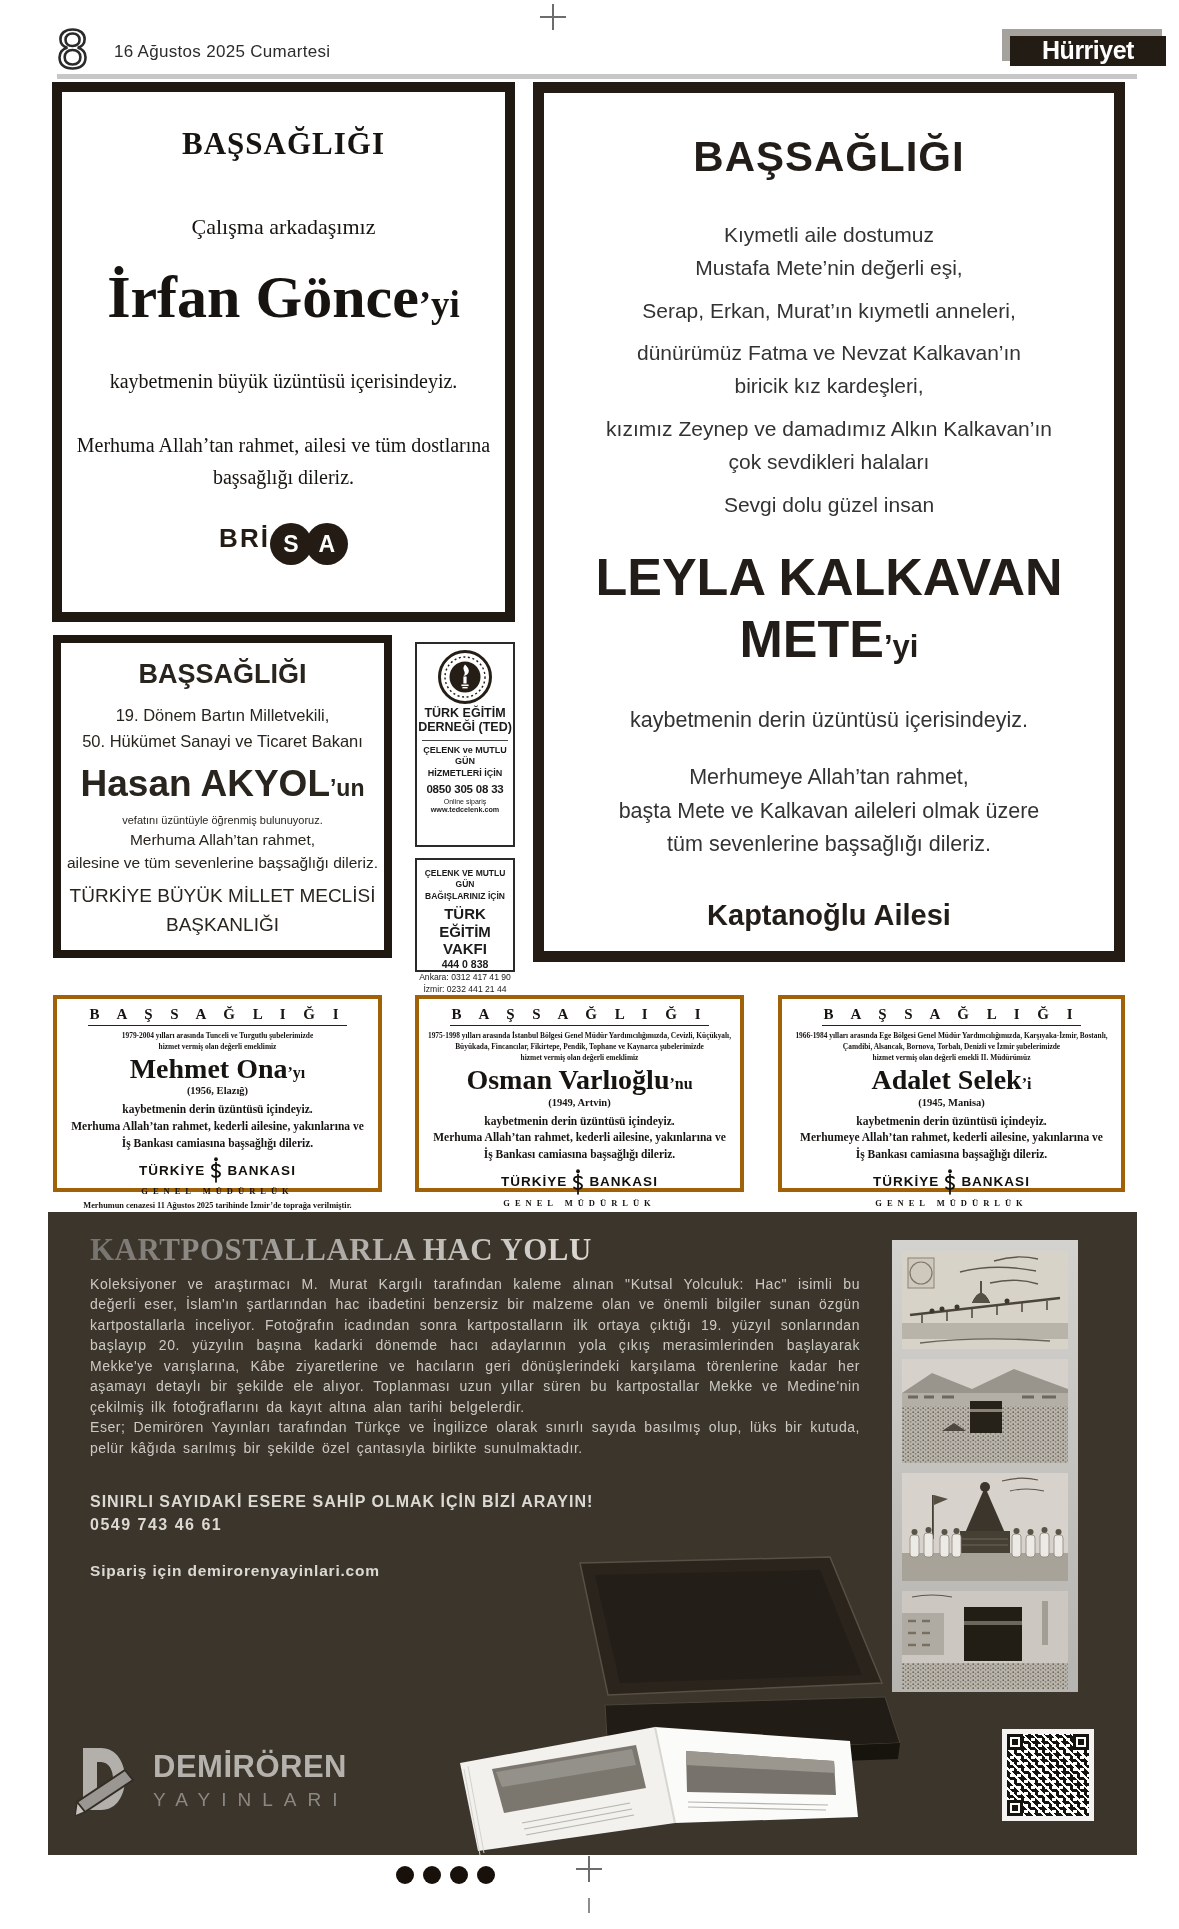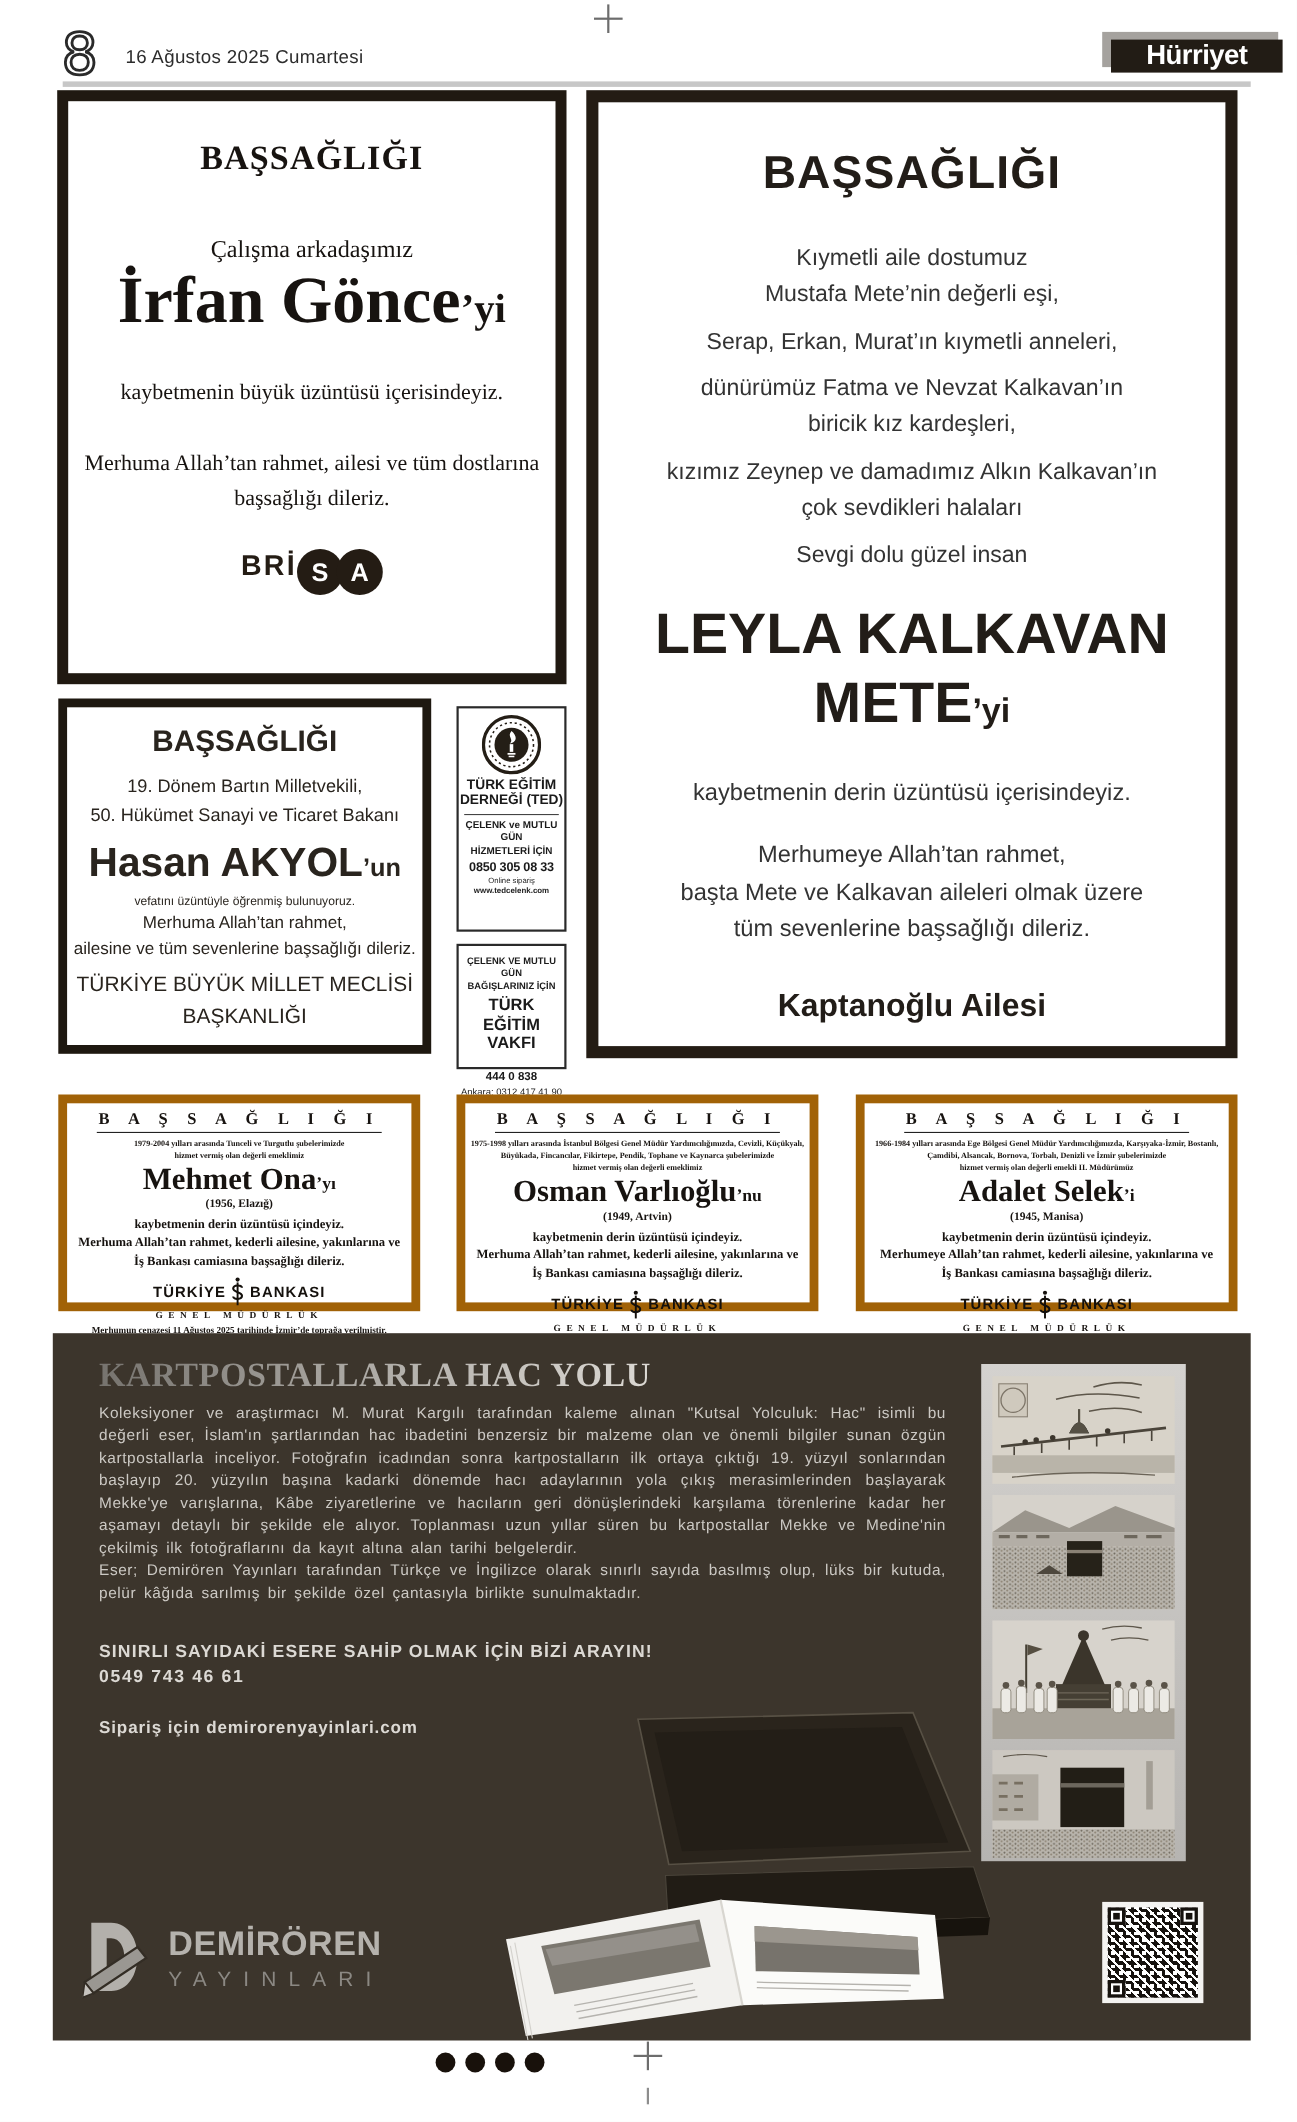--- a/index.html
+++ b/index.html
@@ -23,21 +23,21 @@
   .cross::after{content:"";position:absolute;left:12px;top:0;width:1.6px;height:26px;background:#6d6d6d;}
   .tick{position:absolute;width:2px;height:15px;background:#8d8d8d;}
 
   
   .obit{position:absolute;background:#fff;display:flex;flex-direction:column;align-items:center;text-align:center;box-sizing:border-box;}
 
   
   .irfan{left:52px;top:82px;width:463px;height:540px;border:10px solid #201911;font-family:"Liberation Serif",serif;color:#171310;}
   .irfan .t{margin-top:34px;font-size:31px;font-weight:700;letter-spacing:1px;}
   .irfan .intro{margin-top:52px;font-size:22px;}
-  .irfan .nm{font-size:60px;font-weight:700;line-height:1.1;}
+  .irfan .nm{margin-top:24px;font-size:60px;font-weight:700;line-height:1.1;}
   .irfan .nm .sfx{font-size:37px;}
   .irfan .l1{margin-top:40px;font-size:20px;}
   .irfan .l2{margin-top:36px;font-size:20px;line-height:1.6;}
   .brisa{margin-top:30px;display:flex;align-items:flex-start;font-family:"Liberation Sans",sans-serif;}
   .brisa .txt{font-size:26px;font-weight:800;letter-spacing:2px;color:#241c14;}
   .brisa .circ{width:42px;height:42px;border-radius:50%;background:#241c14;color:#fff;font-weight:800;
                font-size:23px;line-height:42px;text-align:center;}
   .brisa .c2{margin-left:-6px;}
 
   
@@ -67,25 +67,25 @@
   .ted .org{margin-top:2px;font-size:12.5px;font-weight:800;line-height:1.15;}
   .ted .div{width:86px;height:1px;background:#444;margin-top:5px;}
   .ted .svc{margin-top:4px;font-size:9px;font-weight:700;line-height:1.3;}
   .ted .ph{margin-top:3px;font-size:11.5px;font-weight:800;letter-spacing:-.2px;}
   .ted .onl{margin-top:3px;font-size:7px;color:#222;}
   .ted .onl b{font-size:7.2px;}
   .tedlogo{margin-top:6px;}
   .tev{left:415px;top:858px;width:100px;height:114px;border:2px solid #2a2a2a;}
   .tev .svc{margin-top:8px;font-size:8.5px;font-weight:700;line-height:1.35;}
   .tev .org{margin-top:3px;font-size:15px;font-weight:800;line-height:1.15;}
-  .tev .ph{margin-top:16px;font-size:10.5px;font-weight:700;}
+  .tev .ph{margin-top:1px;font-size:10.5px;font-weight:700;}
   .tev .ct{margin-top:2px;font-size:8.6px;white-space:nowrap;}
 
   
-  .bank{top:995px;height:197px;border:8px solid #a16207;font-family:"Liberation Serif",serif;color:#171310;padding:0 5px;}
+  .bank{top:995px;height:197px;border:4px solid #a16207;font-family:"Liberation Serif",serif;color:#171310;padding:0 5px;}
   .b0{left:53px;width:329px;}
   .b1{left:415px;width:329px;}
   .b2{left:778px;width:347px;}
   .bank .t{margin-top:7px;font-size:15px;font-weight:700;letter-spacing:7px;border-bottom:1.5px solid #222;
            padding:0 2px 2px;display:inline-block;}
   .bank .desc{margin-top:4px;font-size:7.4px;font-weight:700;line-height:1.5;white-space:nowrap;}
   .bank .nm{margin-top:1px;font-size:28px;font-weight:700;line-height:1.15;}
   .bank .nm .sfx{font-size:16px;}
   .bank .birth{margin-top:0;font-size:10.5px;font-weight:700;}
   .bank .ln{margin-top:5px;font-size:11.5px;font-weight:700;line-height:1.45;}

